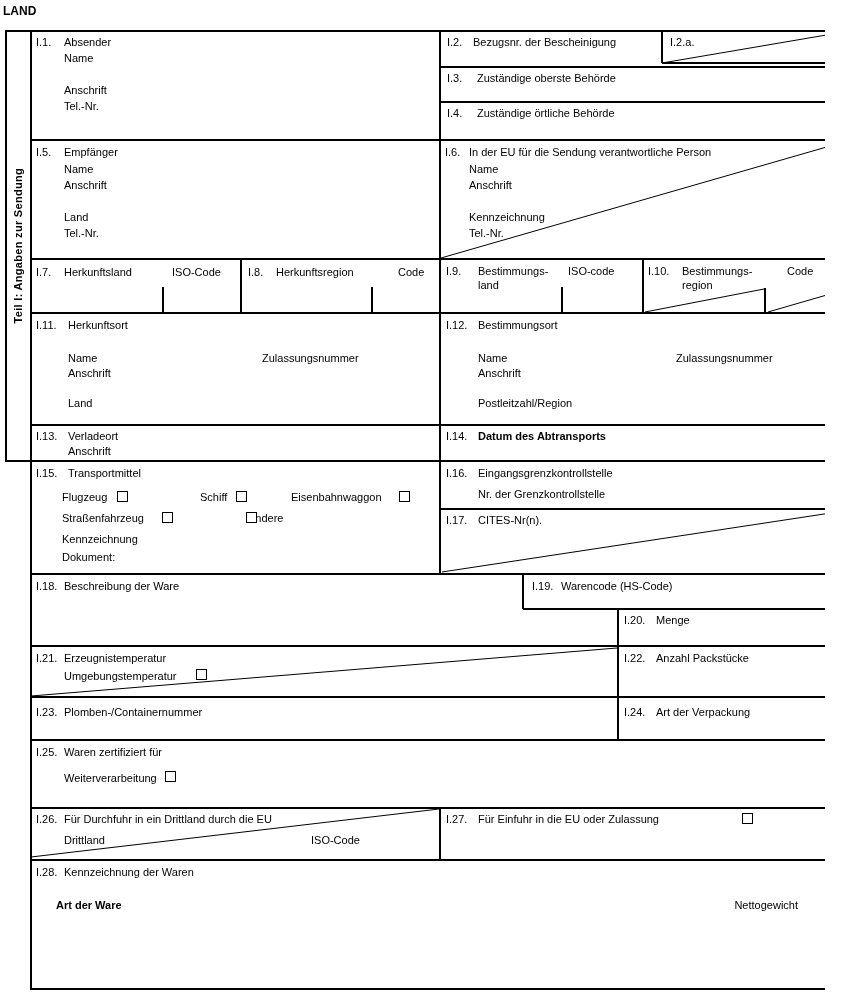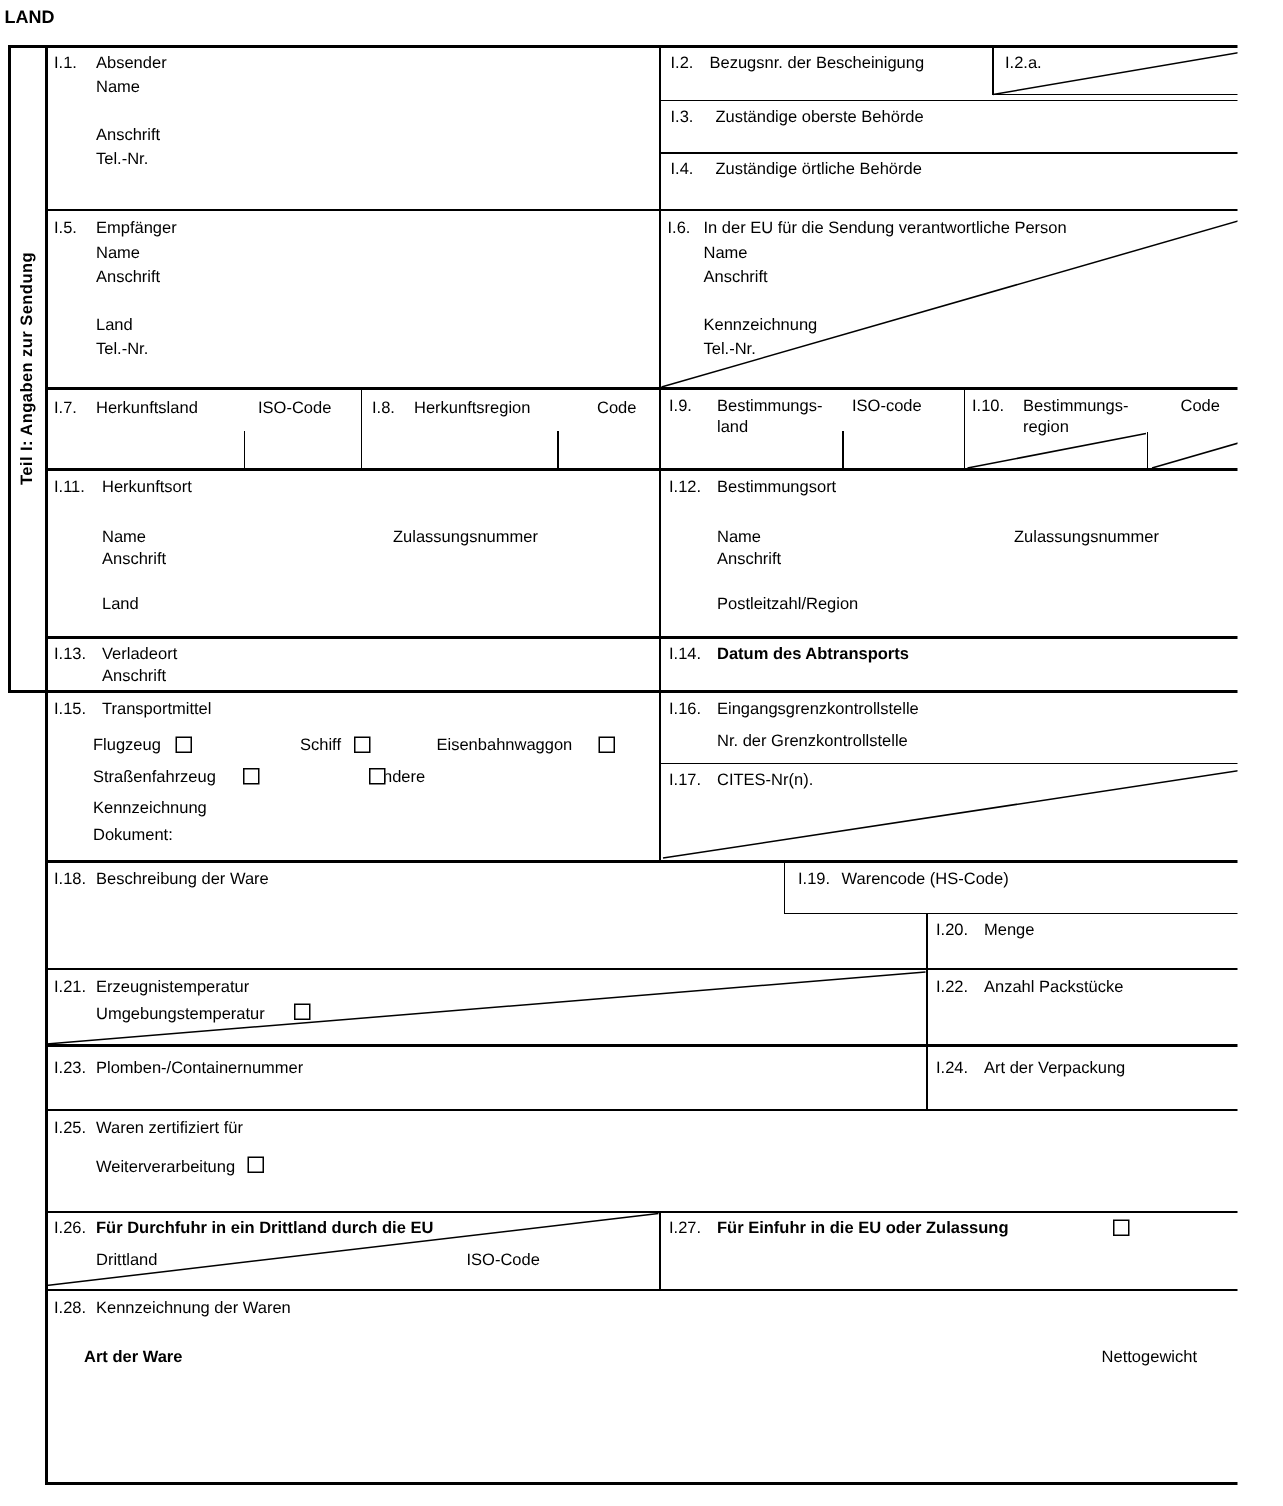--- a/index.html
+++ b/index.html
@@ -175,25 +175,25 @@
   <span class="lbl" style="left:64px;top:706px;">Plomben-/Containernummer</span>
   <span class="lbl" style="left:624px;top:706px;">I.24.</span>
   <span class="lbl" style="left:656px;top:706px;">Art der Verpackung</span>
 
   <span class="lbl" style="left:36px;top:746px;">I.25.</span>
   <span class="lbl" style="left:64px;top:746px;">Waren zertifiziert für</span>
   <span class="lbl" style="left:64px;top:772px;">Weiterverarbeitung</span>
   <span class="cb" style="left:165px;top:771px;"></span>
 
   <span class="lbl" style="left:36px;top:813px;">I.26.</span>
-  <span class="lbl" style="left:64px;top:813px;font-weight:bold;">Für Durchfuhr in ein Drittland durch die EU</span>
+  <span class="lbl" style="left:64px;top:813px;">Für Durchfuhr in ein Drittland durch die EU</span>
   <span class="lbl" style="left:64px;top:834px;">Drittland</span>
   <span class="lbl" style="left:311px;top:834px;">ISO-Code</span>
   <span class="lbl" style="left:446px;top:813px;">I.27.</span>
-  <span class="lbl" style="left:478px;top:813px;font-weight:bold;">Für Einfuhr in die EU oder Zulassung</span>
+  <span class="lbl" style="left:478px;top:813px;">Für Einfuhr in die EU oder Zulassung</span>
   <span class="cb" style="left:742px;top:813px;"></span>
 
   <span class="lbl" style="left:36px;top:866px;">I.28.</span>
   <span class="lbl" style="left:64px;top:866px;">Kennzeichnung der Waren</span>
   <span class="lbl" style="left:56px;top:899px;font-weight:bold;">Art der Ware</span>
   <span class="lbl" style="right:27px;top:899px;">Nettogewicht</span>
 
 </div>
 
 </body></html>

